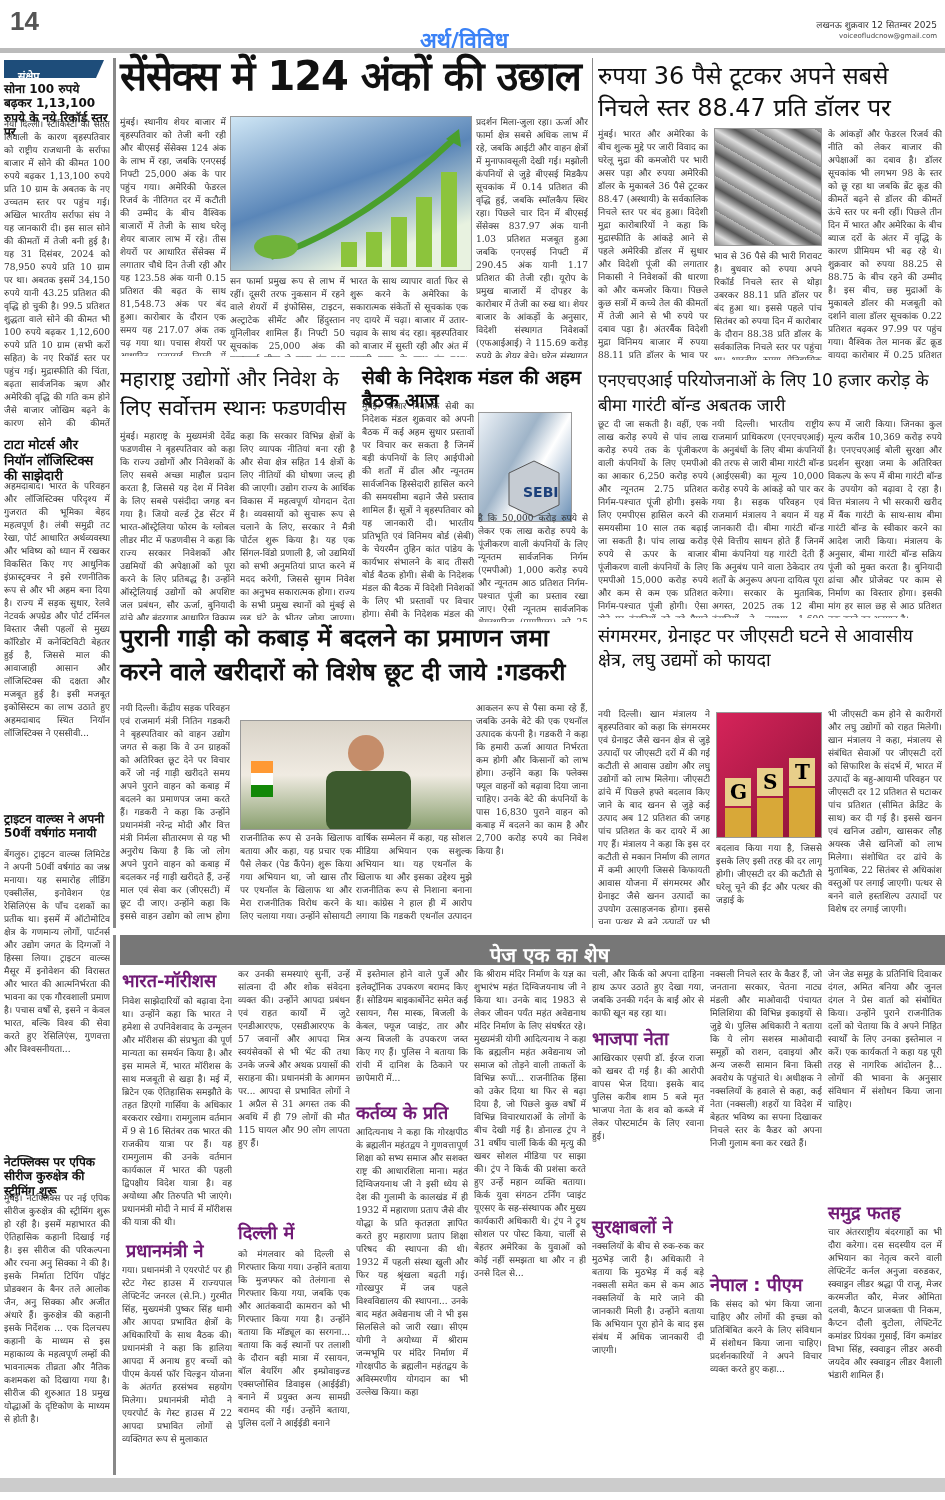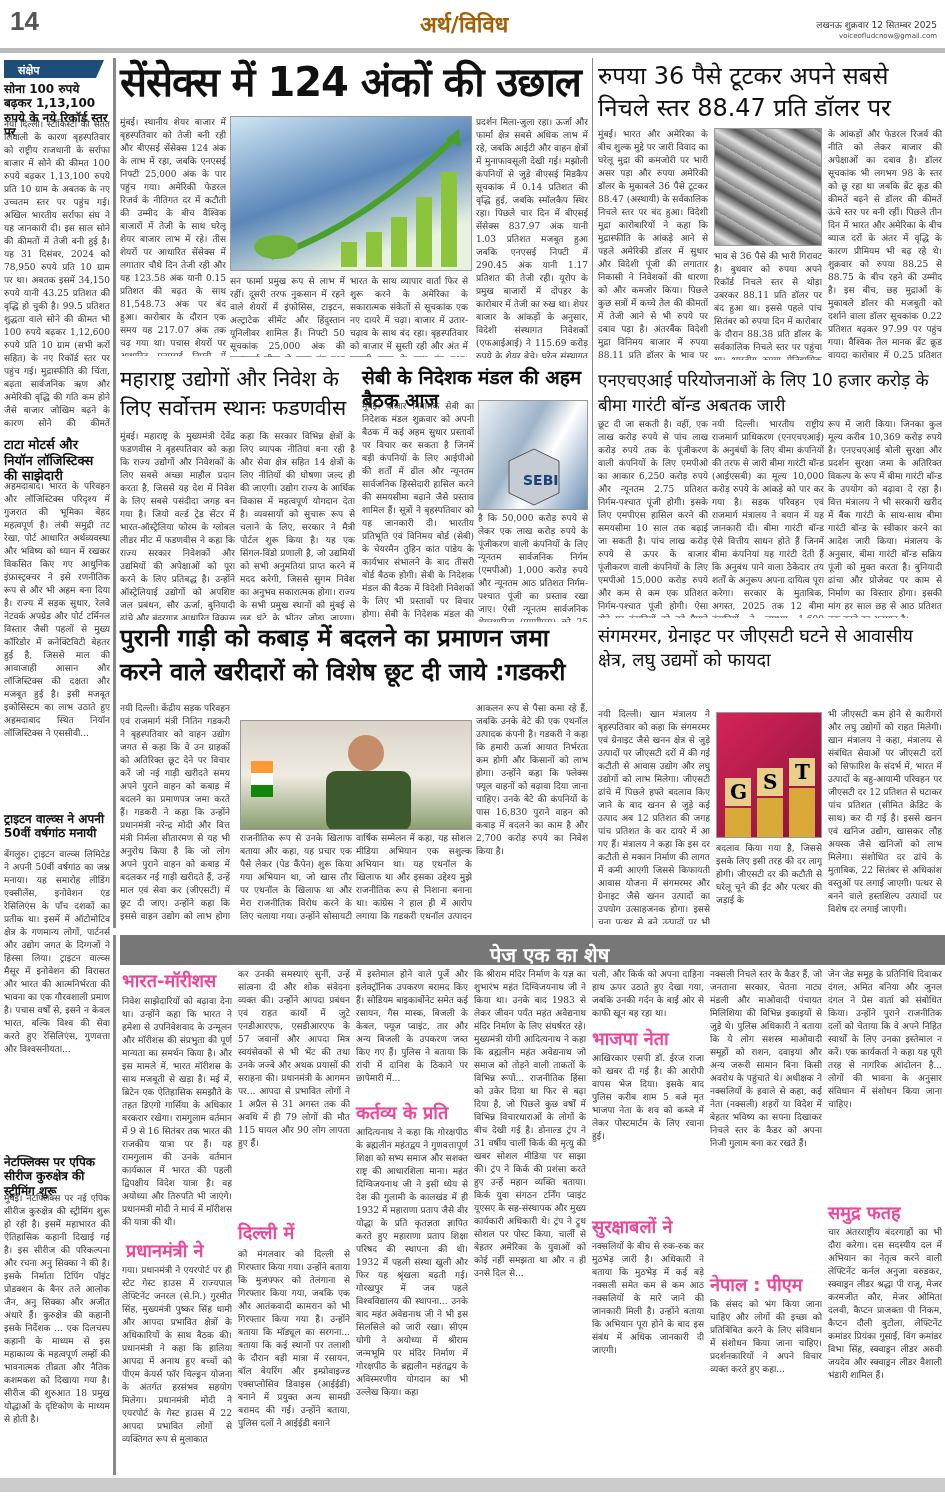--- a/index.html
+++ b/index.html
@@ -2,32 +2,32 @@
 <html><head>
 <meta charset="utf-8">
 <style>
 *{box-sizing:border-box;margin:0;padding:0}
 body{width:945px;height:1500px;background:#fff;font-family:"DejaVu Serif",serif;color:#222;overflow:hidden;position:relative}
 .abs{position:absolute}
 .masthead{left:0;top:0;width:945px;height:40px}
 .pgno{left:10px;top:6px;font:bold 26px "Liberation Sans",sans-serif;color:#555}
 .brand{left:38px;top:6px;font:bold 26px "DejaVu Sans",sans-serif;color:#111}
 .brand .mid{color:#999}
-.section{left:420px;top:8px;font:bold 22px "DejaVu Sans",sans-serif;color:#a16207}
+.section{left:420px;top:24px;font:bold 22px "DejaVu Sans",sans-serif;color:#3b82f6}
 .dateline{right:8px;top:18px;font:9px "DejaVu Sans",sans-serif;color:#333;}
 .email{right:8px;top:32px;font:7px "DejaVu Sans",sans-serif;color:#444}
 .rule{left:0;top:48px;width:945px;height:5px;background:#bbb}
 .vline{background:#888;width:3px}
-.tag{left:4px;top:60px;width:100px;height:18px;background:#1e4d7a;color:#fff;font:bold 11px "DejaVu Sans",sans-serif;padding:2px 14px;clip-path:polygon(0 0,100% 0,92% 100%,0 100%)}
+.tag{left:4px;top:60px;width:100px;height:18px;background:#1e4d7a;color:#fff;font:bold 11px "DejaVu Sans",sans-serif;padding:8px 14px;clip-path:polygon(0 0,100% 0,92% 100%,0 100%)}
 h2,h3{font-family:"DejaVu Sans",sans-serif;color:#111;line-height:1.2}
 .col{font-size:9px;line-height:13px;text-align:justify;color:#333;overflow:hidden}
 .imgbox{border:1px solid #999;overflow:hidden}
 .banner{background:#777;color:#fff;font:bold 20px "DejaVu Sans",sans-serif;padding:6px 20px}
 .footbar{left:0;top:1478px;width:945px;height:14px;background:#ccc}
-.sub{font:bold 18px "DejaVu Sans",sans-serif;color:#ec4899}
+.sub{font:bold 18px "DejaVu Sans",sans-serif;color:#701a75}
 </style>
 </head>
 <body>
 
 <div class="abs masthead">
   <div class="abs pgno">14</div>
   <div class="abs section">अर्थ/विविध</div>
   <div class="abs dateline">लखनऊ शुक्रवार 12 सितम्बर 2025</div>
   <div class="abs email">voiceofludcnow@gmail.com</div>
 </div>
@@ -37,21 +37,21 @@
 <div class="abs tag">संक्षेप</div>
 <h3 class="abs" style="left:4px;top:82px;width:106px;font-size:12px;font-weight:bold">सोना 100 रुपये बढ़कर 1,13,100 रुपये के नये रिकॉर्ड स्तर पर</h3>
 <div class="abs col" style="left:4px;top:118px;width:106px;height:312px">नयी दिल्ली। स्टॉकिस्टों की सतत लिवाली के कारण बृहस्पतिवार को राष्ट्रीय राजधानी के सर्राफा बाजार में सोने की कीमत 100 रुपये बढ़कर 1,13,100 रुपये प्रति 10 ग्राम के अबतक के नए उच्चतम स्तर पर पहुंच गई। अखिल भारतीय सर्राफा संघ ने यह जानकारी दी। इस साल सोने की कीमतों में तेजी बनी हुई है। यह 31 दिसंबर, 2024 को 78,950 रुपये प्रति 10 ग्राम पर था। अबतक इसमें 34,150 रुपये यानी 43.25 प्रतिशत की वृद्धि हो चुकी है। 99.5 प्रतिशत शुद्धता वाले सोने की कीमत भी 100 रुपये बढ़कर 1,12,600 रुपये प्रति 10 ग्राम (सभी करों सहित) के नए रिकॉर्ड स्तर पर पहुंच गई। मुद्रास्फीति की चिंता, बढ़ता सार्वजनिक ऋण और अमेरिकी वृद्धि की गति कम होने जैसे बाजार जोखिम बढ़ने के कारण सोने की कीमतें सर्वकालिक उच्च स्तर पर पहुंच गई हैं। एक्सचेंज-ट्रेडेड फंड (ईटीएफ) का प्रवाह, विशेष रूप से एशिया में, सोने की कीमतों की तेजी के लिए एक महत्वपूर्ण कारक रहा है। सोने के लिए यह एक शानदार वर्ष रहा है...। यह उछाल केंद्रीय बैंकों की भारी खरीदारी, एक्सचेंज-ट्रेडेड फंडों में मजबूत निवेश, दरों में कई कटौती की उम्मीद और शुल्क से जुड़े लगातार वैश्विक तनावों के कारण हुआ है।</div>
 <h3 class="abs" style="left:4px;top:437px;width:106px;font-size:13px;font-weight:bold">टाटा मोटर्स और नियॉन लॉजिस्टिक्स की साझेदारी</h3>
 <div class="abs col" style="left:4px;top:480px;width:106px;height:325px">अहमदाबाद। भारत के परिवहन और लॉजिस्टिक्स परिदृश्य में गुजरात की भूमिका बेहद महत्वपूर्ण है। लंबी समुद्री तट रेखा, पोर्ट आधारित अर्थव्यवस्था और भविष्य को ध्यान में रखकर विकसित किए गए आधुनिक इंफ्रास्ट्रक्चर ने इसे रणनीतिक रूप से और भी अहम बना दिया है। राज्य में सड़क सुधार, रेलवे नेटवर्क अपग्रेड और पोर्ट टर्मिनल विस्तार जैसी पहलों से मुख्य कॉरिडोर में कनेक्टिविटी बेहतर हुई है, जिससे माल की आवाजाही आसान और लॉजिस्टिक्स की दक्षता और मजबूत हुई है। इसी मजबूत इकोसिस्टम का लाभ उठाते हुए अहमदाबाद स्थित नियॉन लॉजिस्टिक्स ने एससीवी...</div>
 <h3 class="abs" style="left:4px;top:812px;width:106px;font-size:12px;font-weight:bold">ट्राइटन वाल्व्स ने अपनी 50वीं वर्षगांठ मनायी</h3>
 <div class="abs col" style="left:4px;top:848px;width:106px;height:300px">बेंगलुरु। ट्राइटन वाल्व्स लिमिटेड ने अपनी 50वीं वर्षगांठ का जश्न मनाया। यह समारोह लीडिंग एक्सीलेंस, इनोवेशन एंड रेसिलिएंस के पाँच दशकों का प्रतीक था। इसमें में ऑटोमोटिव क्षेत्र के गणमान्य लोगों, पार्टनर्स और उद्योग जगत के दिग्गजों ने हिस्सा लिया। ट्राइटन वाल्व्स मैसूर में इनोवेशन की विरासत और भारत की आत्मनिर्भरता की भावना का एक गौरवशाली प्रमाण है। पचास वर्षों से, इसने न केवल भारत, बल्कि विश्व की सेवा करते हुए रेसिलिएंस, गुणवत्ता और विश्वसनीयता...</div>
 <h3 class="abs" style="left:4px;top:1155px;width:106px;font-size:12px;font-weight:bold">नेटफ्लिक्स पर एपिक सीरीज कुरुक्षेत्र की स्ट्रीमिंग शुरू</h3>
 <div class="abs col" style="left:4px;top:1192px;width:106px;height:285px">मुंबई। नेटफ्लिक्स पर नई एपिक सीरीज कुरुक्षेत्र की स्ट्रीमिंग शुरू हो रही है। इसमें महाभारत की ऐतिहासिक कहानी दिखाई गई है। इस सीरीज की परिकल्पना और रचना अनु सिक्का ने की है। इसके निर्माता टिपिंग पॉइंट प्रोडक्शन के बैनर तले आलोक जैन, अनु सिक्का और अजीत अंधारे हैं। कुरुक्षेत्र की कहानी इसके निर्देशक ... एक दिलचस्प कहानी के माध्यम से इस महाकाव्य के महत्वपूर्ण लम्हों की भावनात्मक तीव्रता और नैतिक कशमकश को दिखाया गया है। सीरीज की शुरुआत 18 प्रमुख योद्धाओं के दृष्टिकोण के माध्यम से होती है।</div>
 
-<h2 class="abs" style="left:120px;top:58px;width:470px;font-size:40px;font-weight:bold;letter-spacing:-1px">सेंसेक्स में 124 अंकों की उछाल</h2>
+<h2 class="abs" style="left:120px;top:52px;width:470px;font-size:40px;font-weight:bold;letter-spacing:-1px">सेंसेक्स में 124 अंकों की उछाल</h2>
 <div class="abs col" style="left:120px;top:116px;width:106px;height:240px">मुंबई। स्थानीय शेयर बाजार में बृहस्पतिवार को तेजी बनी रही और बीएसई सेंसेक्स 124 अंक के लाभ में रहा, जबकि एनएसई निफ्टी 25,000 अंक के पार पहुंच गया। अमेरिकी फेडरल रिजर्व के नीतिगत दर में कटौती की उम्मीद के बीच वैश्विक बाजारों में तेजी के साथ घरेलू शेयर बाजार लाभ में रहे। तीस शेयरों पर आधारित सेंसेक्स में लगातार चौथे दिन तेजी रही और यह 123.58 अंक यानी 0.15 प्रतिशत की बढ़त के साथ 81,548.73 अंक पर बंद हुआ। कारोबार के दौरान एक समय यह 217.07 अंक तक चढ़ गया था। पचास शेयरों पर आधारित एनएसई निफ्टी में लगातार सातवें कारोबारी सत्र में तेजी रही और यह 32.40 अंक यानी 0.13 प्रतिशत बढ़कर लगभग तीन सप्ताह के उच्चतम स्तर 25,005.50 अंक पर बंद हुआ। सेंसेक्स की कंपनियों में एनटीपीसी, एक्सिस बैंक, पावरग्रिड, भारती एयरटेल, इटर्नल और</div>
 <div class="abs imgbox" style="left:230px;top:116px;width:242px;height:155px;background:linear-gradient(160deg,#cfe6f5 0%,#5a86b8 45%,#e8f2e0 80%)">
   <svg width="242" height="155">
     <rect x="160" y="100" width="16" height="50" fill="#8cc43c"></rect>
       <rect x="185" y="80" width="16" height="70" fill="#8cc43c"></rect>
       <rect x="210" y="55" width="16" height="95" fill="#8cc43c"></rect>
     <rect x="135" y="115" width="16" height="35" fill="#8cc43c"></rect>
       <rect x="110" y="125" width="16" height="25" fill="#8cc43c"></rect>
     <path d="M40 140 Q130 110 225 20" stroke="#4aa02c" stroke-width="6" fill="none"></path>
       <polygon points="228,12 215,22 230,30" fill="#4aa02c"></polygon>
@@ -68,21 +68,21 @@
 <div class="abs imgbox" style="left:714px;top:128px;width:108px;height:118px;background:repeating-linear-gradient(30deg,#888 0,#ddd 10px,#555 20px,#bbb 30px)"></div>
 <div class="abs col" style="left:714px;top:250px;width:108px;height:110px">भाव से 36 पैसे की भारी गिरावट है। बुधवार को रुपया अपने रिकॉर्ड निचले स्तर से थोड़ा उबरकर 88.11 प्रति डॉलर पर बंद हुआ था। इससे पहले पांच सितंबर को रुपया दिन में कारोबार के दौरान 88.38 प्रति डॉलर के सर्वकालिक निचले स्तर पर पहुंचा था। भारतीय रुपया ऐतिहासिक निचले स्तर के करीब कारोबार कर रहा है। आयात के लिए डॉलर की मजबूत मांग, आही शुल्क संबंधी चिंताओं और अमेरिकी मुद्रास्फीति</div>
 <div class="abs col" style="left:828px;top:128px;width:114px;height:232px">के आंकड़ों और फेडरल रिजर्व की नीति को लेकर बाजार की अपेक्षाओं का दबाव है। डॉलर सूचकांक भी लगभग 98 के स्तर को छू रहा था जबकि ब्रेंट क्रूड की कीमतें बढ़ने से डॉलर की कीमतें ऊंचे स्तर पर बनी रहीं। पिछले तीन दिन में भारत और अमेरिका के बीच ब्याज दरों के अंतर में वृद्धि के कारण प्रीमियम भी बढ़ रहे थे। शुक्रवार को रुपया 88.25 से 88.75 के बीच रहने की उम्मीद है। इस बीच, छह मुद्राओं के मुकाबले डॉलर की मजबूती को दर्शाने वाला डॉलर सूचकांक 0.22 प्रतिशत बढ़कर 97.99 पर पहुंच गया। वैश्विक तेल मानक ब्रेंट क्रूड वायदा कारोबार में 0.25 प्रतिशत की गिरावट के साथ 67.32 डॉलर प्रति बैरल पर कारोबार कर रहा था। अमेरिकी डॉलर सूचकांक में सुधार और विदेशी संस्थागत निवेशकों की लगातार निकासी के बीच हमारा अनुमान है कि रुपया नकारात्मक रुझान के साथ कारोबार करेगा।</div>
 
 <h2 class="abs" style="left:120px;top:365px;width:240px;font-size:21px;font-weight:normal;line-height:1.4">महाराष्ट्र उद्योगों और निवेश के लिए सर्वोत्तम स्थानः फडणवीस</h2>
 <div class="abs col" style="left:120px;top:430px;width:115px;height:190px">मुंबई। महाराष्ट्र के मुख्यमंत्री देवेंद्र फडणवीस ने बृहस्पतिवार को कहा कि राज्य उद्योगों और निवेशकों के लिए सबसे अच्छा माहौल प्रदान करता है, जिससे यह देश में निवेश के लिए सबसे पसंदीदा जगह बन गया है। जियो वर्ल्ड ट्रेड सेंटर में भारत-ऑस्ट्रेलिया फोरम के ग्लोबल लीडर मीट में फडणवीस ने कहा कि राज्य सरकार निवेशकों और उद्यमियों की अपेक्षाओं को पूरा करने के लिए प्रतिबद्ध है। उन्होंने ऑस्ट्रेलियाई उद्योगों को अपशिष्ट जल प्रबंधन, सौर ऊर्जा, बुनियादी ढांचे और बंदरगाह आधारित विकास जैसे क्षेत्रों में निवेश के अवसर तलाशने के लिए आमंत्रित किया। उन्होंने</div>
 <div class="abs col" style="left:240px;top:430px;width:115px;height:190px">कहा कि सरकार विभिन्न क्षेत्रों के लिए व्यापक नीतियां बना रही है और सेवा क्षेत्र सहित 14 क्षेत्रों के लिए नीतियों की घोषणा जल्द ही की जाएगी। उद्योग राज्य के आर्थिक विकास में महत्वपूर्ण योगदान देता है। व्यवसायों को सुचारू रूप से चलाने के लिए, सरकार ने मैत्री पोर्टल शुरू किया है। यह एक सिंगल-विंडो प्रणाली है, जो उद्यमियों को सभी अनुमतियां प्राप्त करने में मदद करेगी, जिससे सुगम निवेश का अनुभव सकारात्मक होगा। राज्य के सभी प्रमुख स्थानों को मुंबई से छह घंटे के भीतर जोड़ा जाएगा। पुणे में एक नया हवाई अड्डा विकसित विकास को गति देगा, जिसे तेज परिवहन अवसंरचना का समर्थन प्राप्त है।</div>
 
 <h2 class="abs" style="left:362px;top:366px;width:230px;font-size:19px;font-weight:bold">सेबी के निदेशक मंडल की अहम बैठक आज</h2>
 <div class="abs col" style="left:362px;top:400px;width:112px;height:222px">मुंबई। बाजार नियामक सेबी का निदेशक मंडल शुक्रवार को अपनी बैठक में कई अहम सुधार प्रस्तावों पर विचार कर सकता है जिनमें बड़ी कंपनियों के लिए आईपीओ की शर्तों में ढील और न्यूनतम सार्वजनिक हिस्सेदारी हासिल करने की समयसीमा बढ़ाने जैसे प्रस्ताव शामिल हैं। सूत्रों ने बृहस्पतिवार को यह जानकारी दी। भारतीय प्रतिभूति एवं विनिमय बोर्ड (सेबी) के चेयरमैन तुहिन कांत पांडेय के कार्यभार संभालने के बाद तीसरी बोर्ड बैठक होगी। सेबी के निदेशक मंडल की बैठक में विदेशी निवेशकों के लिए भी प्रस्तावों पर विचार होगा। सेबी के निदेशक मंडल की बैठक बड़ी कंपनियों की घरेलू में छूट दी जा सकती है।</div>
-<div class="abs imgbox" style="left:478px;top:400px;width:110px;height:110px;background:linear-gradient(120deg,#eef3f8 0%,#9fb4c8 40%,#fff 60%,#6a8fb5 100%)">
+<div class="abs imgbox" style="left:478px;top:412px;width:94px;height:110px;background:linear-gradient(120deg,#eef3f8 0%,#9fb4c8 40%,#fff 60%,#6a8fb5 100%)">
   <svg width="110" height="110">
       <polygon points="30,60 55,48 80,60 80,92 55,104 30,92" fill="#c6ccd3" stroke="#555"></polygon>
       <text x="44" y="84" font-size="14" font-family="DejaVu Sans,sans-serif" fill="#1b3f7a" font-weight="bold">SEBI</text>
     </svg>
 </div>
 <div class="abs col" style="left:478px;top:512px;width:110px;height:110px">है कि 50,000 करोड़ रुपये से लेकर एक लाख करोड़ रुपये के पूंजीकरण वाली कंपनियों के लिए न्यूनतम सार्वजनिक निर्गम (एमपीओ) 1,000 करोड़ रुपये और न्यूनतम आठ प्रतिशत निर्गम-पश्चात पूंजी का प्रस्ताव रखा जाए। ऐसी न्यूनतम सार्वजनिक शेयरधारिता (एमपीएस) को 25 प्रतिशत सीमा को मौजूदा तीन साल के बजाय पांच साल में हासिल करने की</div>
 <div class="abs col" style="left:478px;top:400px;width:0;height:0"></div>
 <div class="abs col" style="left:592px;top:400px;width:0;height:0"></div>
 
 <h2 class="abs" style="left:598px;top:368px;width:345px;font-size:17px;font-weight:normal;line-height:1.45">एनएचएआई परियोजनाओं के लिए 10 हजार करोड़ के बीमा गारंटी बॉन्ड अबतक जारी</h2>

